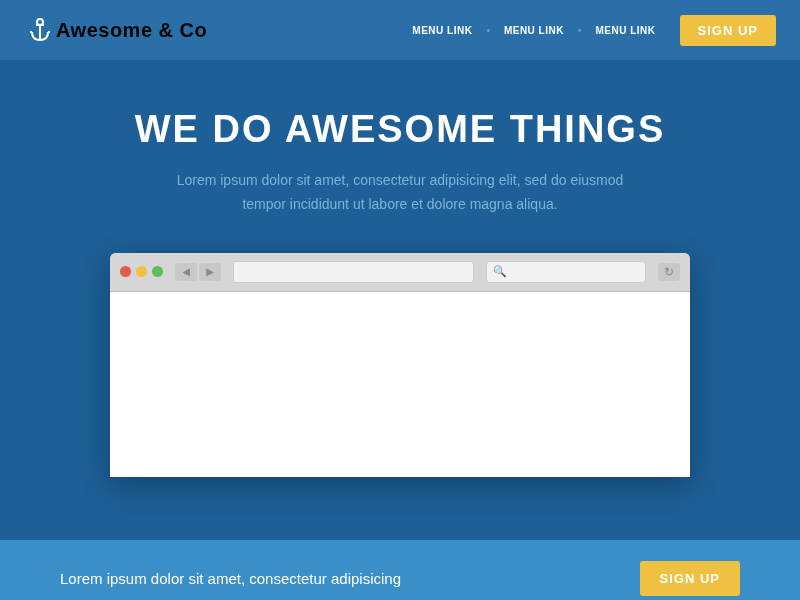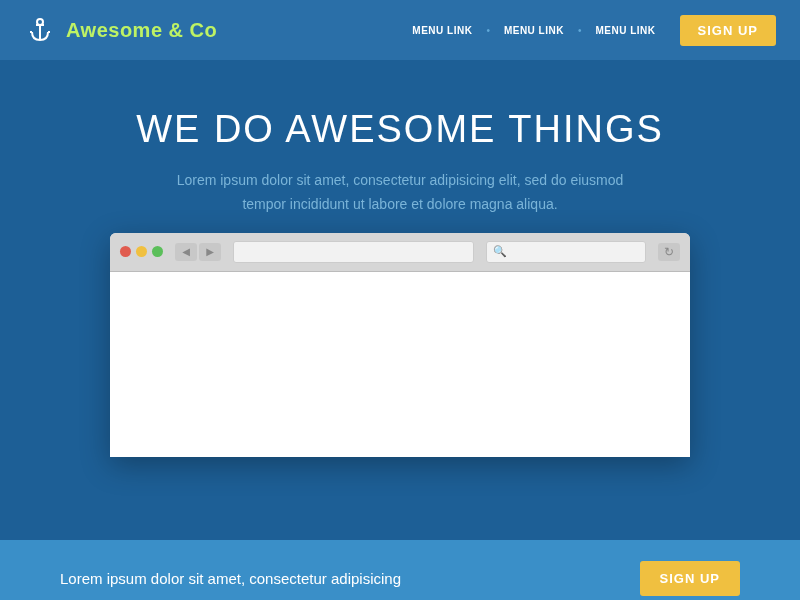--- a/index.html
+++ b/index.html
@@ -15,22 +15,21 @@
       background-color: #2a6fa8;
       height: 60px;
       display: flex;
       align-items: center;
       justify-content: space-between;
       padding: 0 24px;
     }
     .navbar-brand {
       display: flex;
       align-items: center;
-      gap: 10px;
-      color: #bef264;
+      color: #000000;
       font-size: 20px;
       font-weight: 700;
       letter-spacing: 0.5px;
     }
     .anchor-icon {
       width: 32px;
       height: 32px;
       color: #fff;
     }
     .navbar-nav {
@@ -70,31 +69,31 @@
       padding: 48px 24px 0 24px;
       text-align: center;
       height: 480px;
       display: flex;
       flex-direction: column;
       align-items: center;
     }
     .hero-title {
       color: #fff;
       font-size: 38px;
-      font-weight: 400;
+      font-weight: 700;
       letter-spacing: 2px;
       text-transform: uppercase;
       margin-bottom: 18px;
     }
     .hero-subtitle {
       color: #7ab4d8;
       font-size: 14px;
       line-height: 1.7;
       max-width: 460px;
-      margin-bottom: 16px;
+      margin-bottom: 36px;
     }
 
     
     .browser-mockup {
       width: 580px;
       background: #e8e8e8;
       border-radius: 6px 6px 0 0;
       overflow: hidden;
       box-shadow: 0 8px 30px rgba(0,0,0,0.3);
     }

